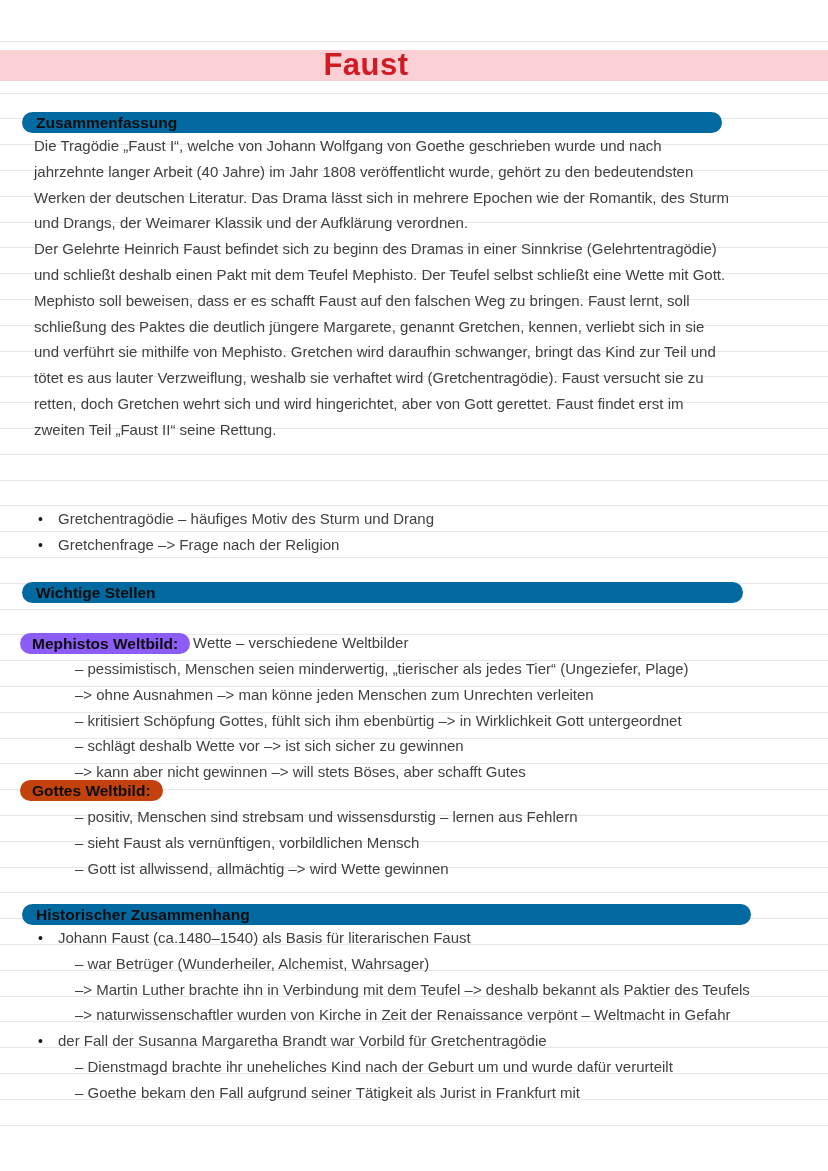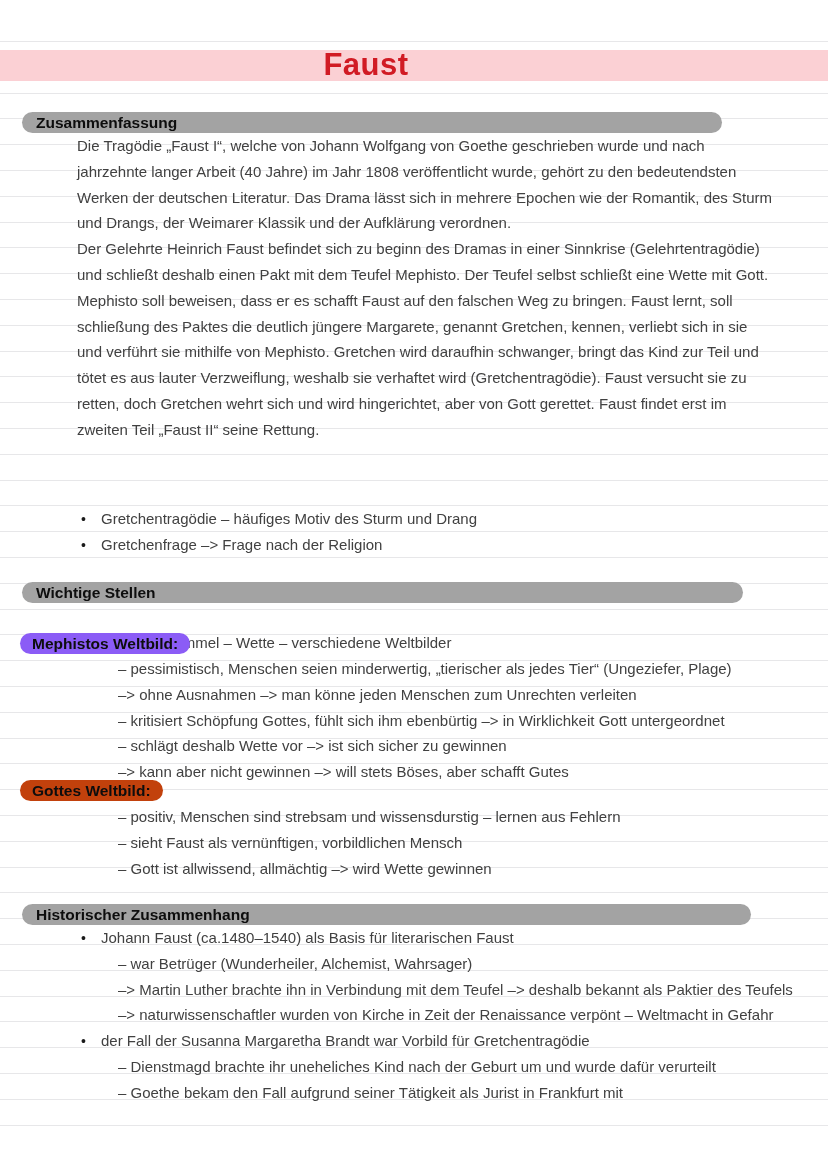--- a/index.html
+++ b/index.html
@@ -29,28 +29,28 @@
     font-size:31px;font-weight:700;color:#d11b24;
     letter-spacing:.5px;
   }
   
   .pill{
     position:absolute;height:21px;line-height:21px;
     border-radius:10.5px;padding:0 14px;box-sizing:border-box;
     font-size:15.5px;font-weight:700;color:#0d0d0d;
     white-space:nowrap;
   }
-  .pill.pink{background:#a3a3a3;left:22px;}
+  .pill.pink{background:#0369a1;left:22px;}
   .pill.tag{left:20px;padding:0 12px;}
   .pill.purple{background:#8b5cf6;}
   .pill.green{background:#c2410c;text-align:right;}
   
   .line{
     position:absolute;height:26px;line-height:26px;
-    font-size:15px;color:#414141;white-space:nowrap;margin-left:43px;
+    font-size:15px;color:#414141;white-space:nowrap;
   }
   .para{left:34px;}
   .bullet{left:38px;}
   .bullet::before{
     content:"\2022";
     display:inline-block;width:20px;
     color:#1a1a1a;font-size:14px;
   }
   .dash{left:75px;}
 </style>

